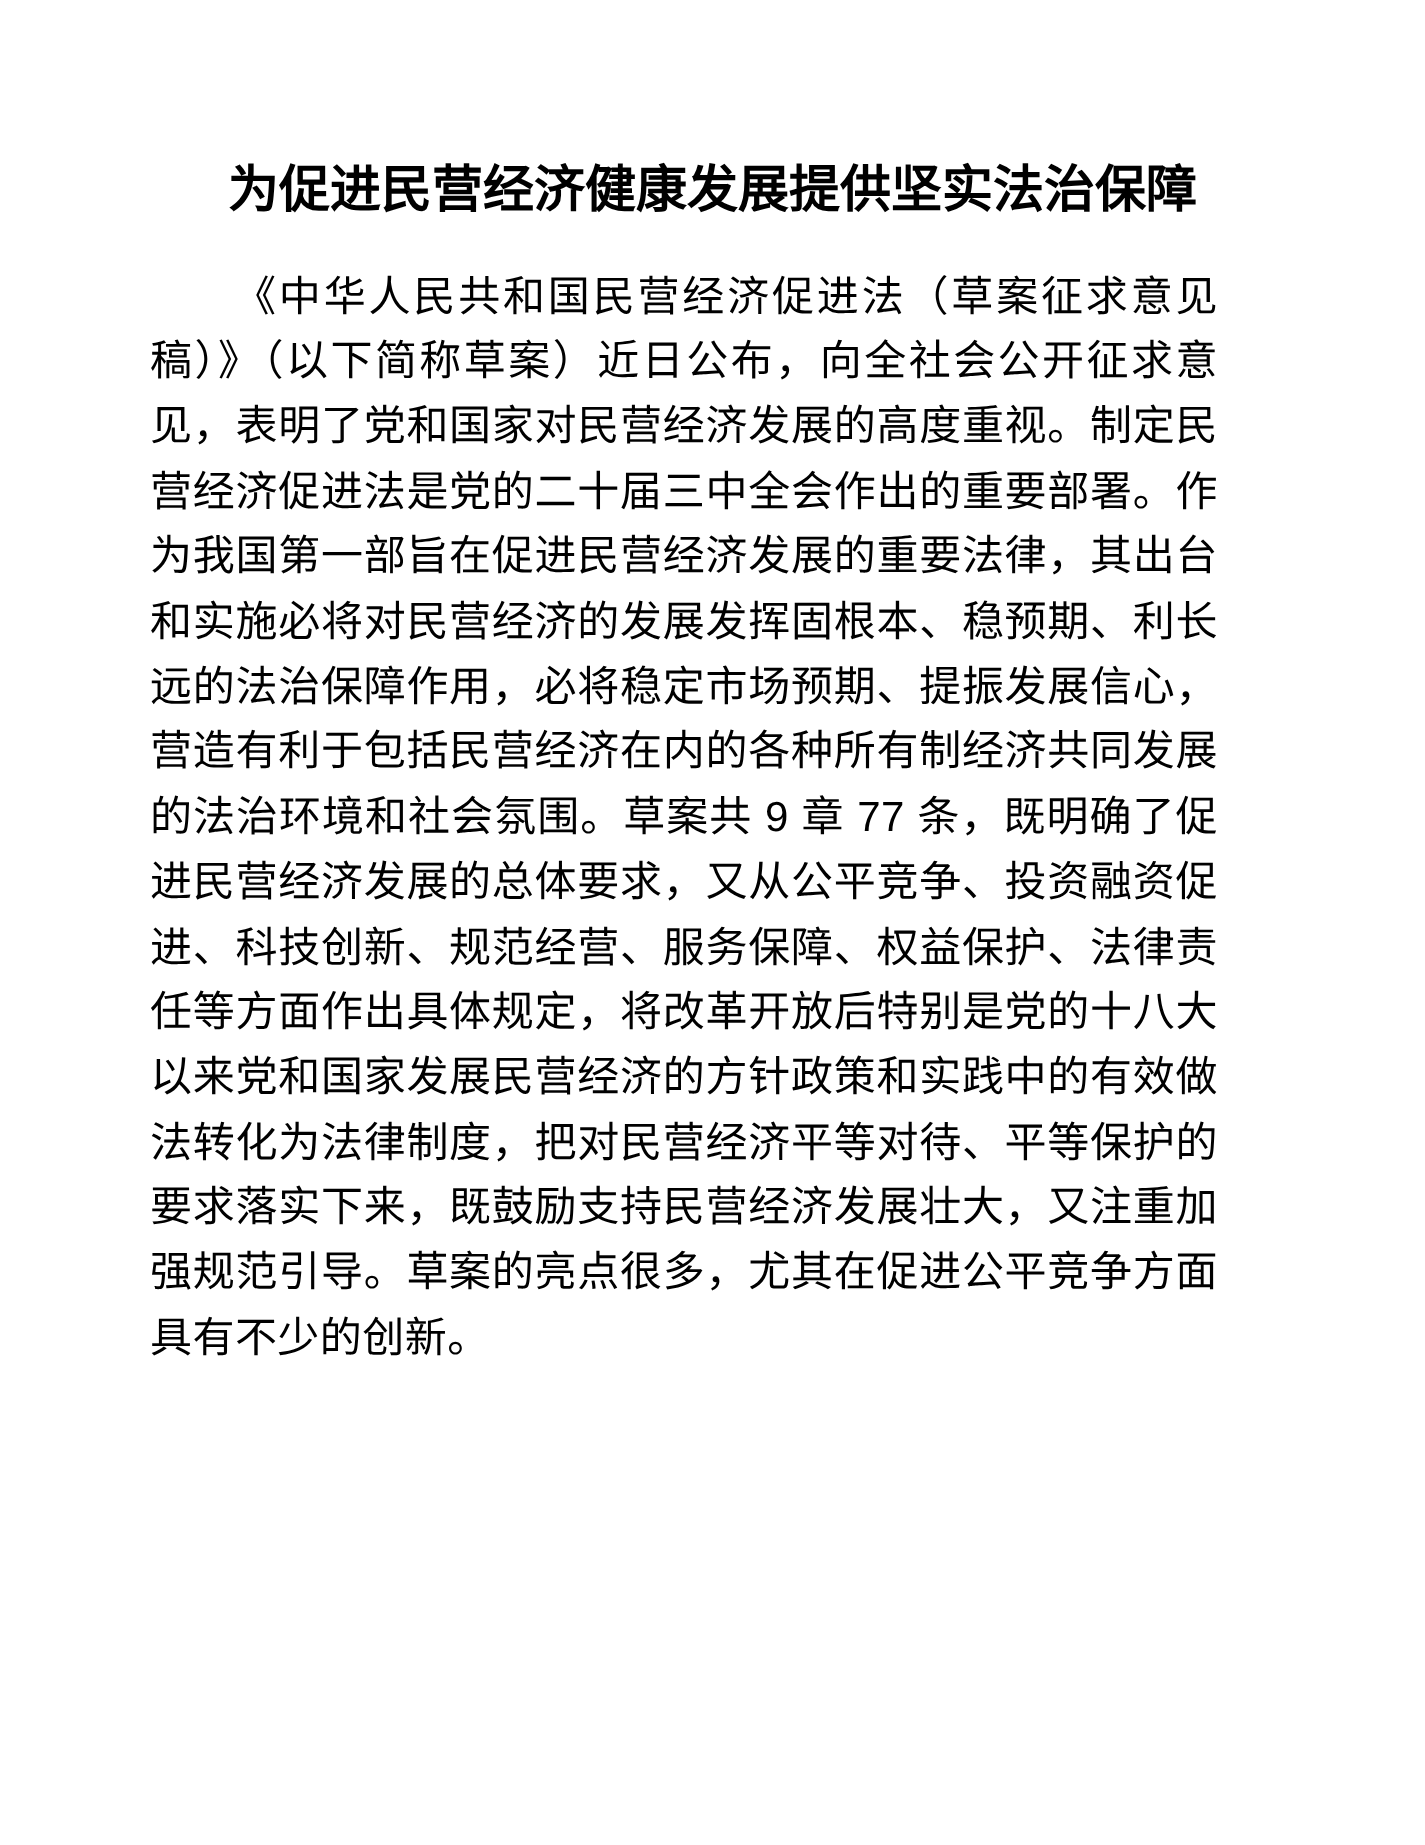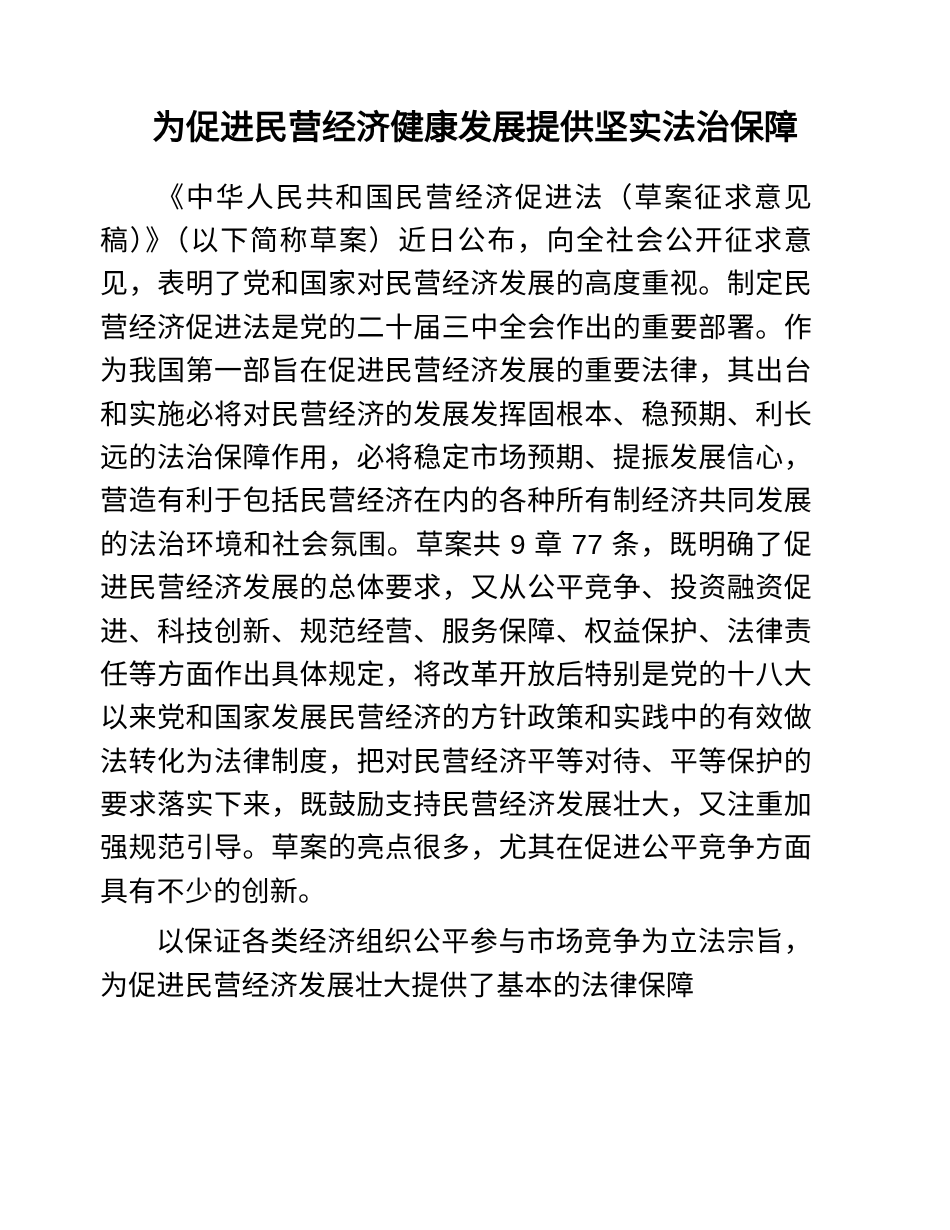--- a/index.html
+++ b/index.html
@@ -48,15 +48,14 @@
     margin-top: 7px;
   }
 </style>
 </head>
 <body>
 
 <div class="page">
   <h1 class="doc-title">为促进民营经济健康发展提供坚实法治保障</h1>
   <div class="doc-body">
     <p>《中华人民共和国民营经济促进法（草案征求意见稿）》（以下简称草案）近日公布，向全社会公开征求意见，表明了党和国家对民营经济发展的高度重视。制定民营经济促进法是党的二十届三中全会作出的重要部署。作为我国第一部旨在促进民营经济发展的重要法律，其出台和实施必将对民营经济的发展发挥固根本、稳预期、利长远的法治保障作用，必将稳定市场预期、提振发展信心，营造有利于包括民营经济在内的各种所有制经济共同发展的法治环境和社会氛围。草案共 9 章 77 条，既明确了促进民营经济发展的总体要求，又从公平竞争、投资融资促进、科技创新、规范经营、服务保障、权益保护、法律责任等方面作出具体规定，将改革开放后特别是党的十八大以来党和国家发展民营经济的方针政策和实践中的有效做法转化为法律制度，把对民营经济平等对待、平等保护的要求落实下来，既鼓励支持民营经济发展壮大，又注重加强规范引导。草案的亮点很多，尤其在促进公平竞争方面具有不少的创新。</p>
-    <p>以保证各类经济组织公平参与市场竞争为立法宗旨，为促进民营经济发展壮大提供了基本的法律保障</p>
   </div>
 </div>
 
 </body></html>

